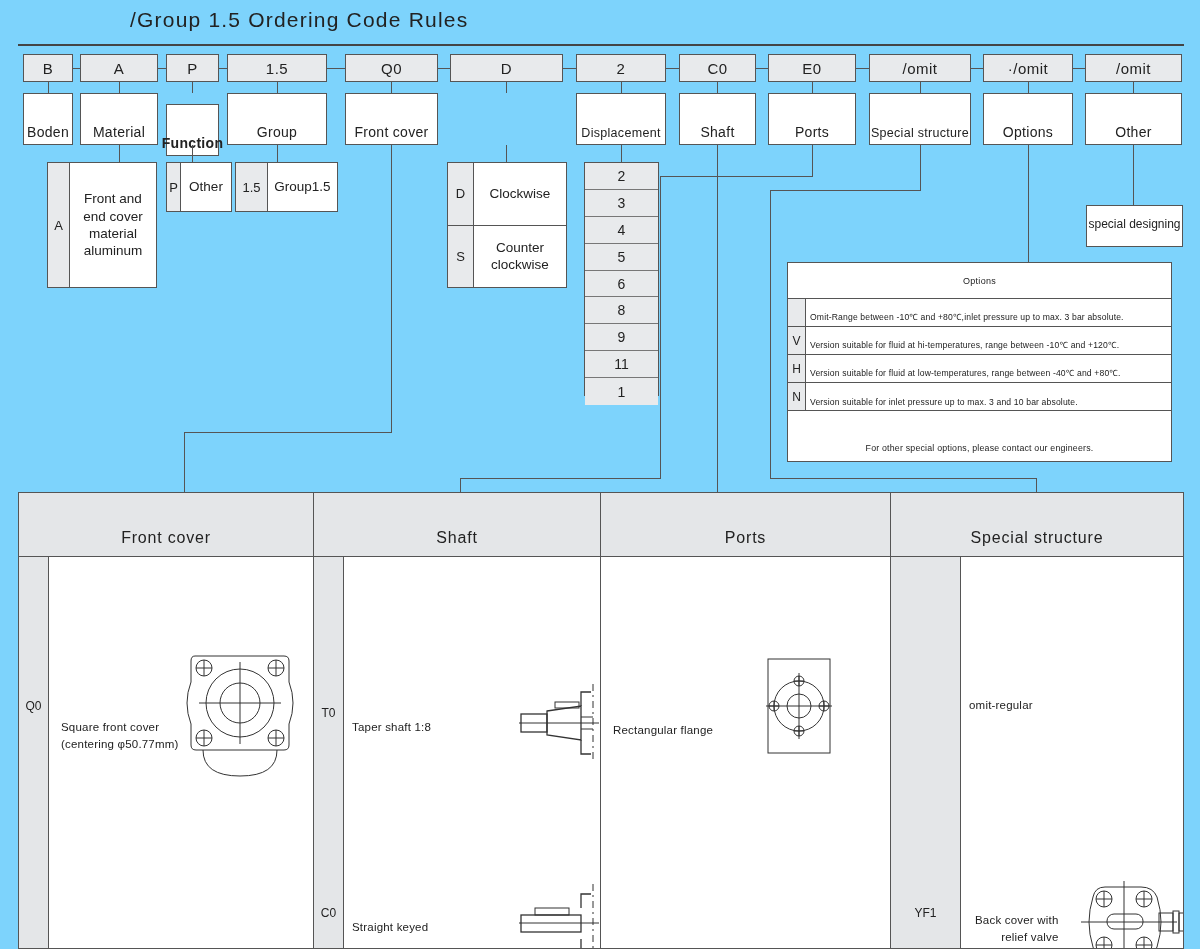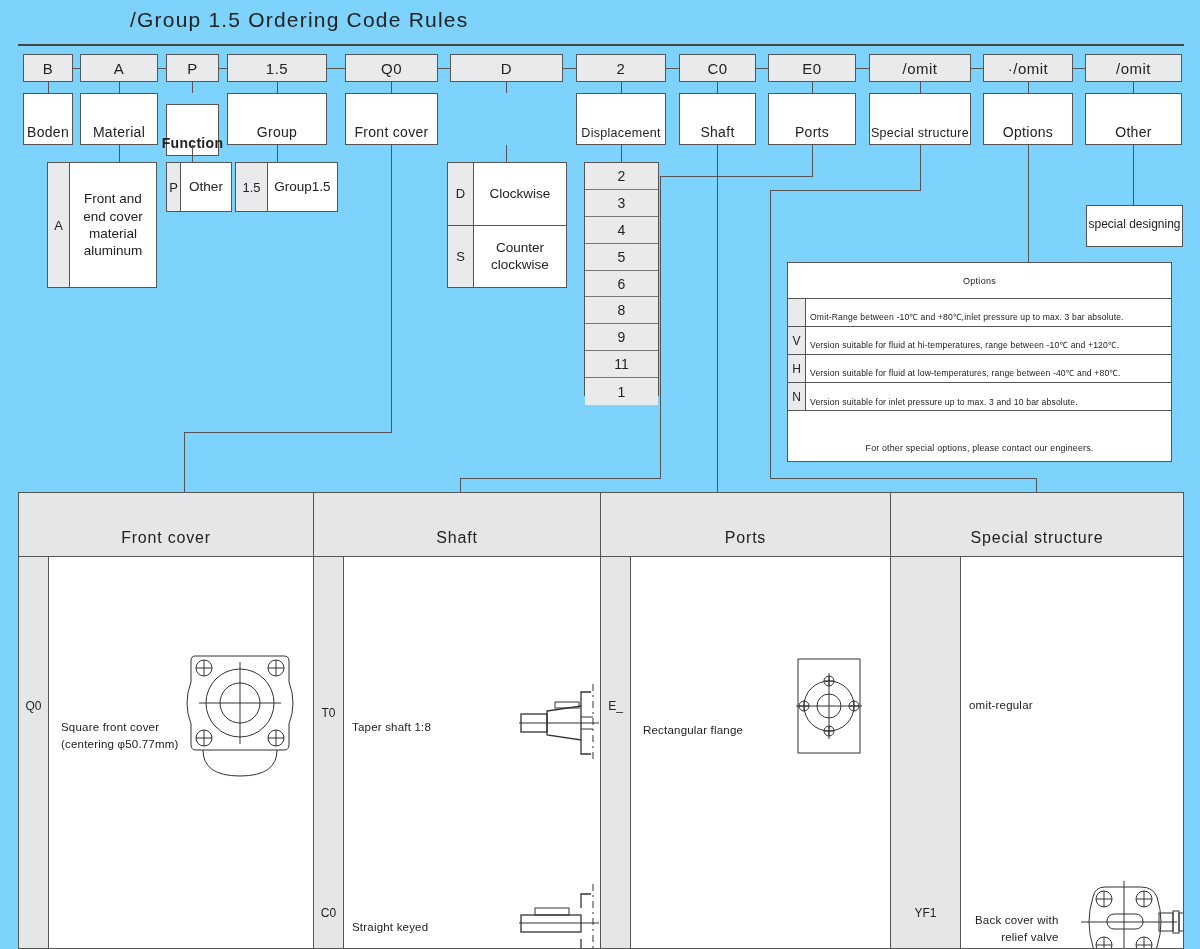--- a/index.html
+++ b/index.html
@@ -381,23 +381,20 @@
               <path class="dash" d="M74 2 V80"></path>
             </svg>
           </div>
         </div>
       </div>
     </div>
 
     <div class="bcol" style="width:290px;">
       <div class="bhead">Ports</div>
       <div class="bbody">
-        <div class="bcode">
-          <div class="bcode-label" style="top:142px;">E_</div>
-        </div>
         <div class="bcontent">
           <div class="bitem-text" style="left:12px; top:165px;">Rectangular flange</div>
 
           <div class="bdraw" style="left:165px; top:100px;">
             <svg width="70" height="98" viewBox="0 0 70 98">
               <rect class="ln" x="2" y="2" width="62" height="94"></rect>
               <circle class="ln" cx="33" cy="49" r="25"></circle>
               <circle class="ln" cx="33" cy="49" r="12"></circle>
               <circle class="ln" cx="33" cy="24" r="5"></circle>
               <circle class="ln" cx="33" cy="74" r="5"></circle>

